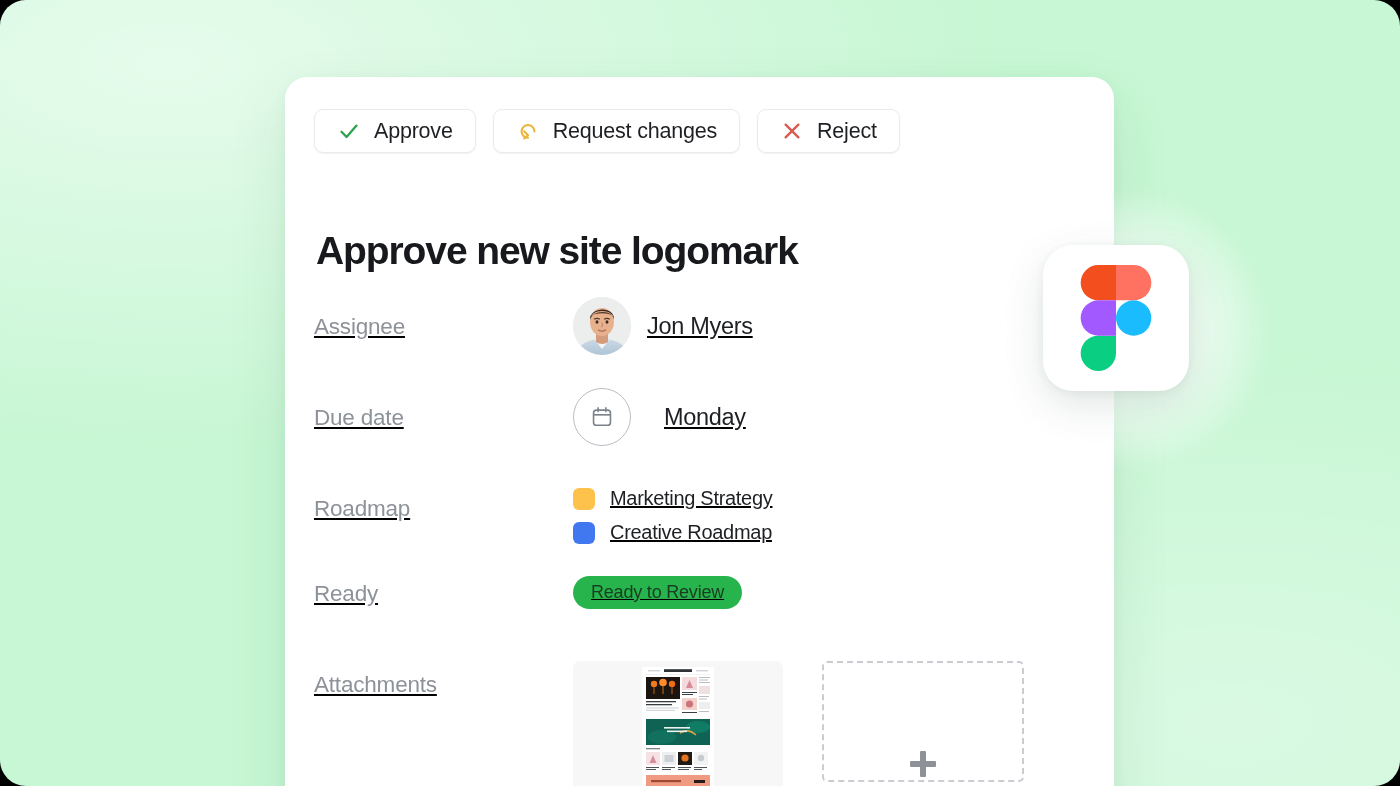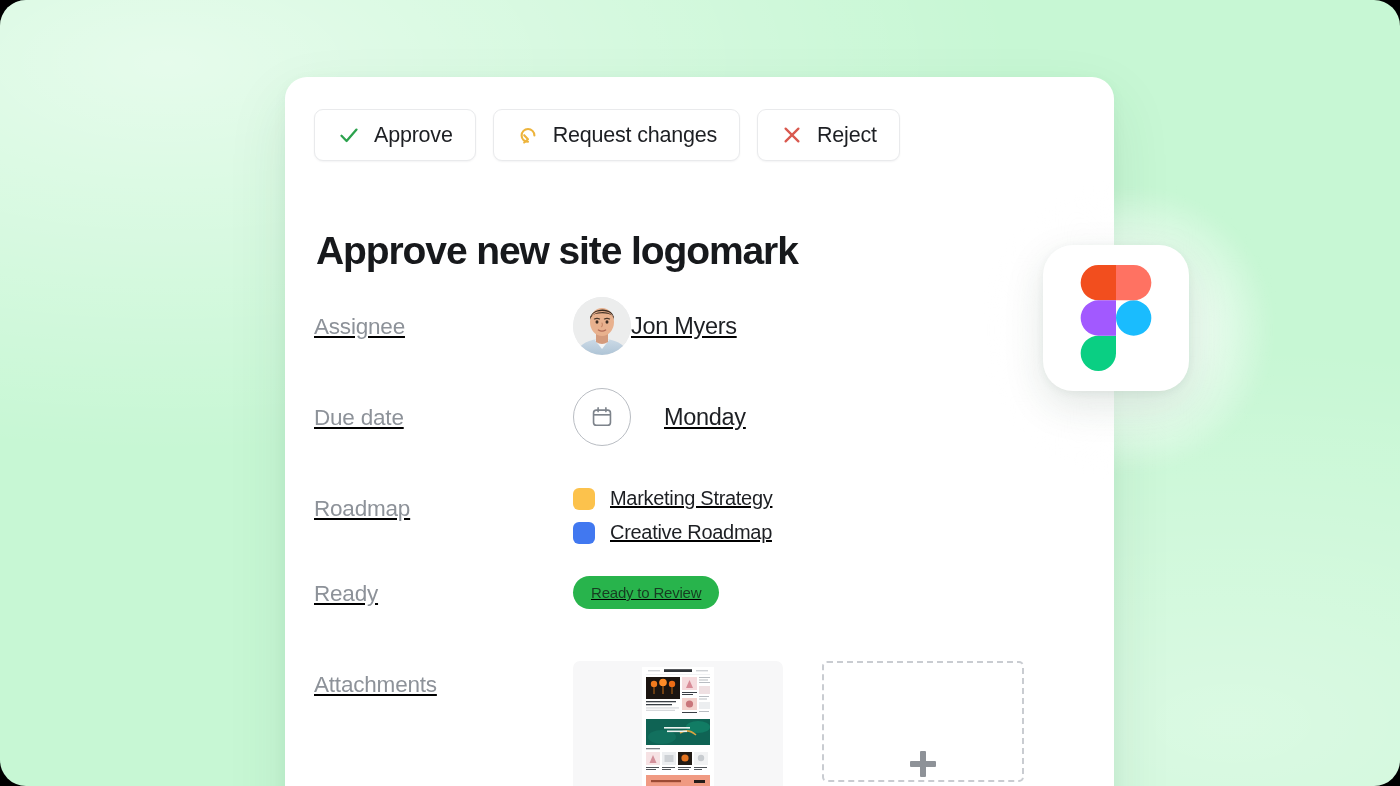--- a/index.html
+++ b/index.html
@@ -54,21 +54,21 @@
     position: absolute;
     left: 29px;
     top: 32px;
     display: flex;
     gap: 17px;
   }
   .action-btn {
     display: flex;
     align-items: center;
     gap: 13px;
-    height: 52px;
+    height: 44px;
     padding: 0 22px;
     background: #ffffff;
     border: 1px solid #e9eaec;
     border-radius: 9px;
     box-shadow: 0 1px 2px rgba(16,24,40,0.05);
     cursor: pointer;
     font-family: "Liberation Sans", sans-serif;
   }
   .action-btn .btn-label {
     font-size: 21.5px;
@@ -112,21 +112,21 @@
     padding-top: 5px;
   }
   .field-value {
     flex: 1;
     display: flex;
     flex-direction: column;
     gap: 9px;
   }
 
   
-  .assignee { display: flex; align-items: center; margin-top: -12px; }
+  .assignee { display: flex; align-items: center; gap: 16px; margin-top: -12px; }
   .avatar {
     width: 58px; height: 58px; border-radius: 50%;
     background: #e7e8ea;
     overflow: hidden; flex: 0 0 58px;
     position: relative;
   }
   .avatar svg { display: block; width: 100%; height: 100%; }
   .value-text { font-size: 23.5px; color: #1d1f23; letter-spacing: -0.3px; }
 
   
@@ -148,21 +148,21 @@
   
   .stage-row { margin-top: -6px; }
   .stage-badge {
     display: inline-flex; align-items: center; justify-content: center;
     align-self: flex-start;
     height: 33px;
     padding: 0 18px;
     border-radius: 17px;
     background: #28b44c;
     color: #173d22;
-    font-size: 15px;
+    font-size: 18px;
     letter-spacing: -0.2px;
     cursor: pointer;
   }
 
   
   .attach-row { min-height: 120px; }
   .attach-area { flex-direction: row; gap: 39px; align-items: flex-start; margin-top: -6px; }
   .attach-thumb {
     width: 210px; height: 160px;
     background: #f7f7f8;

